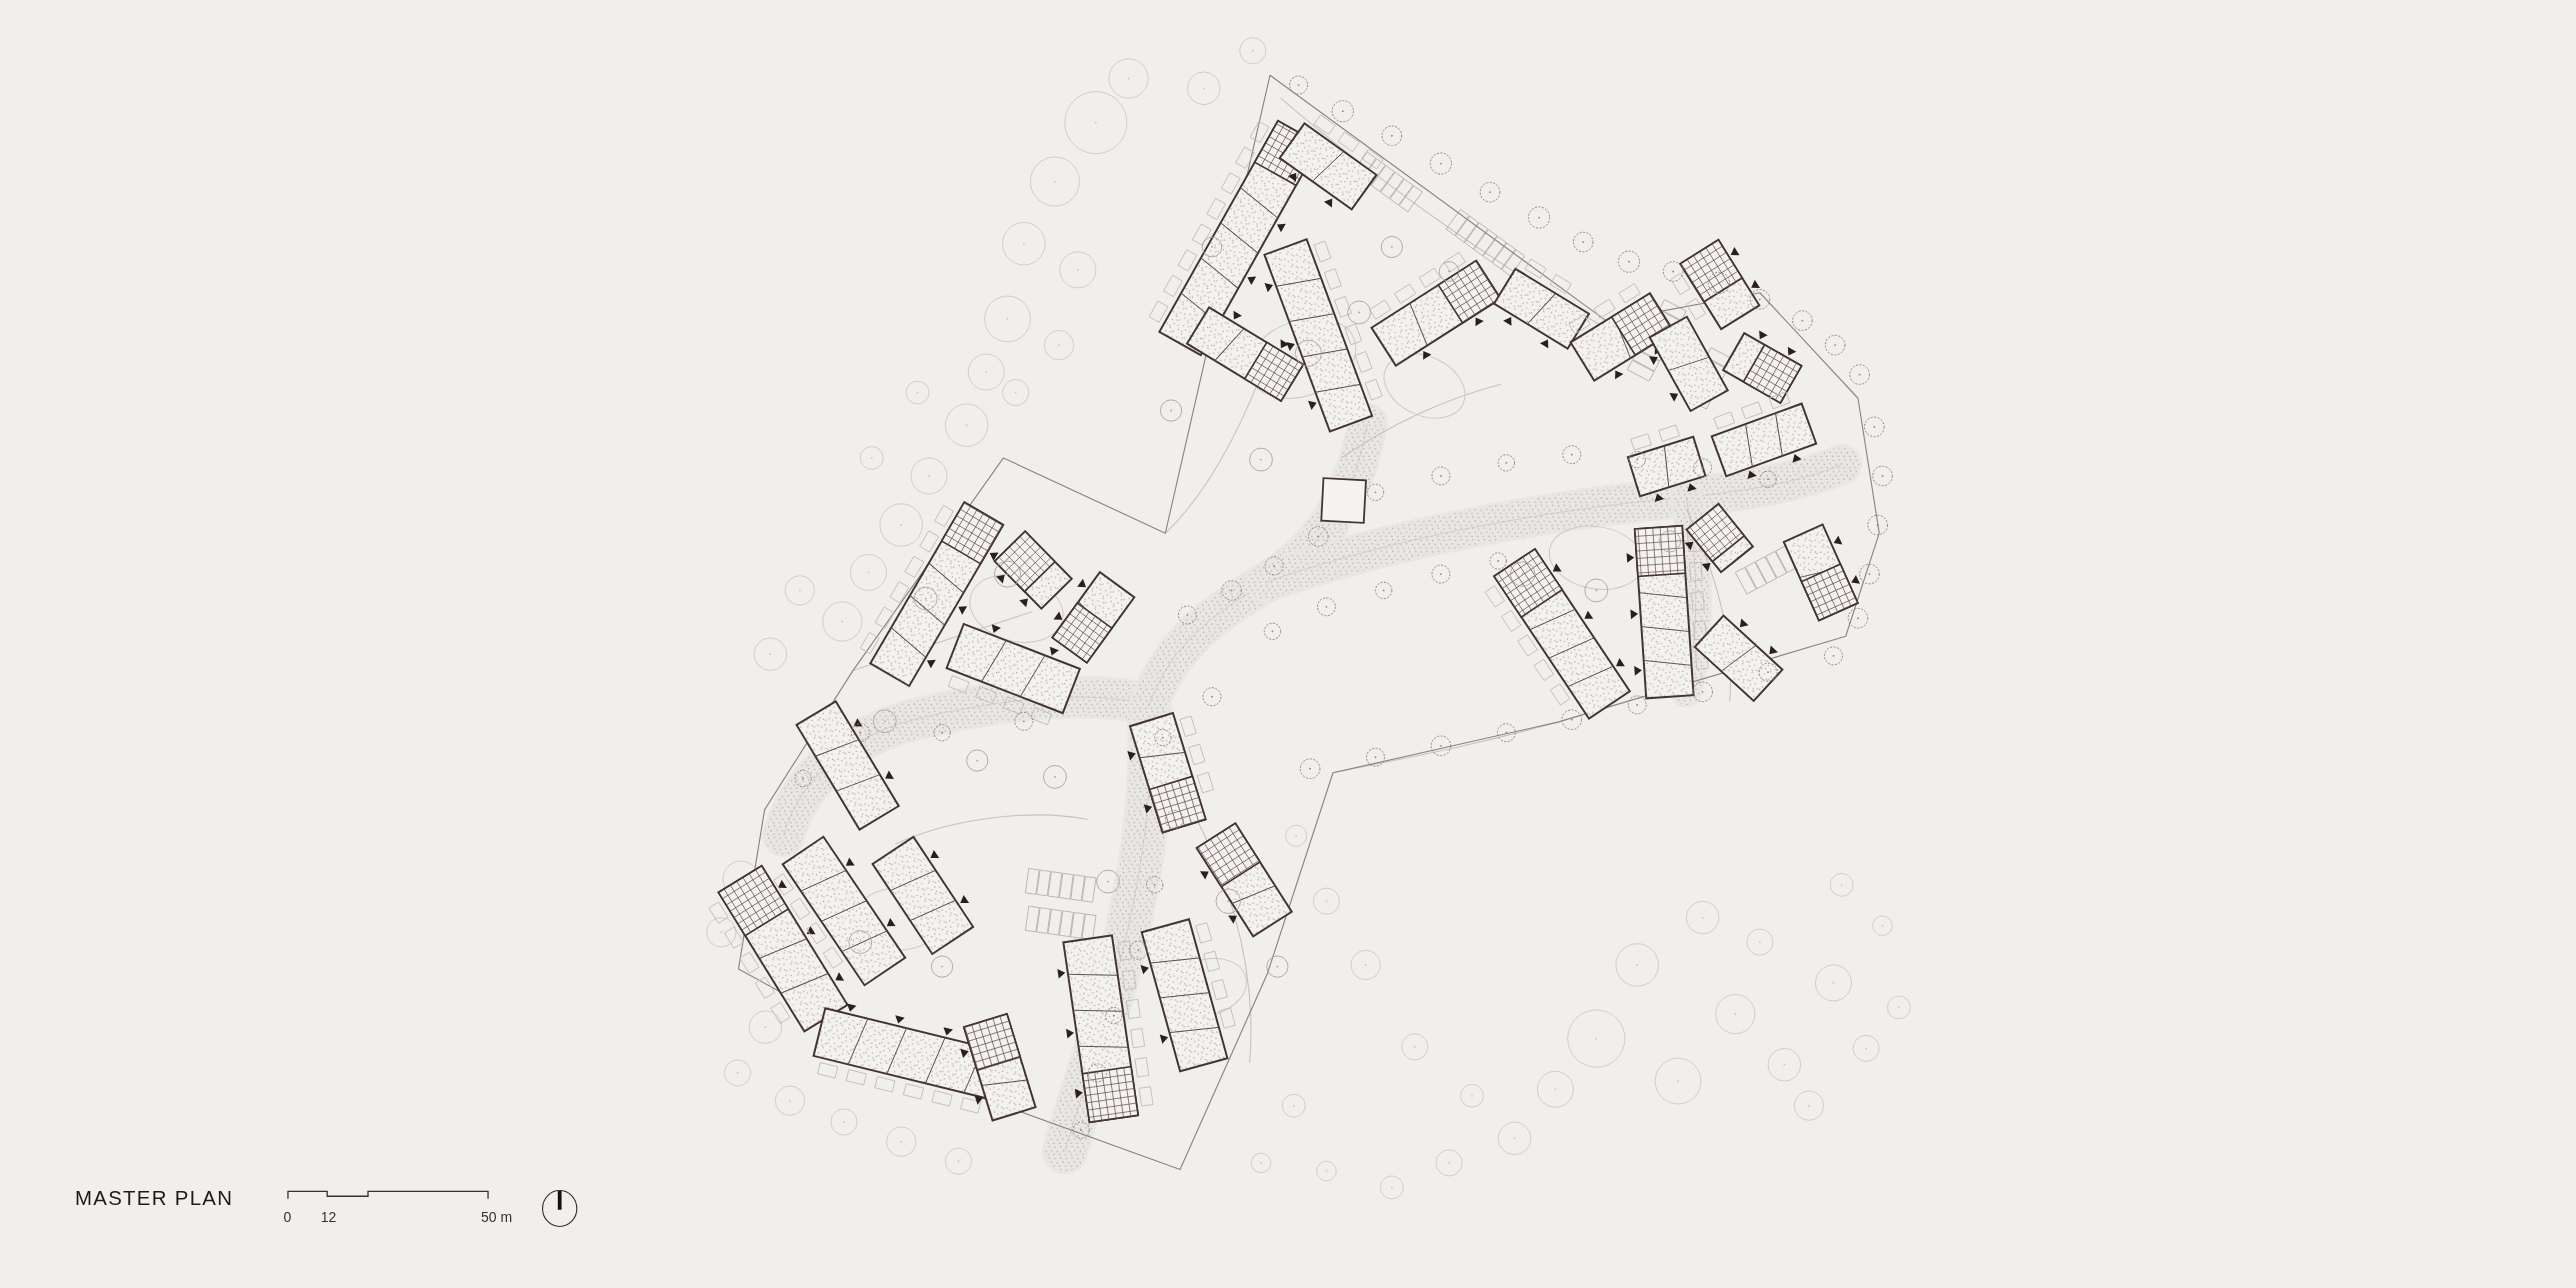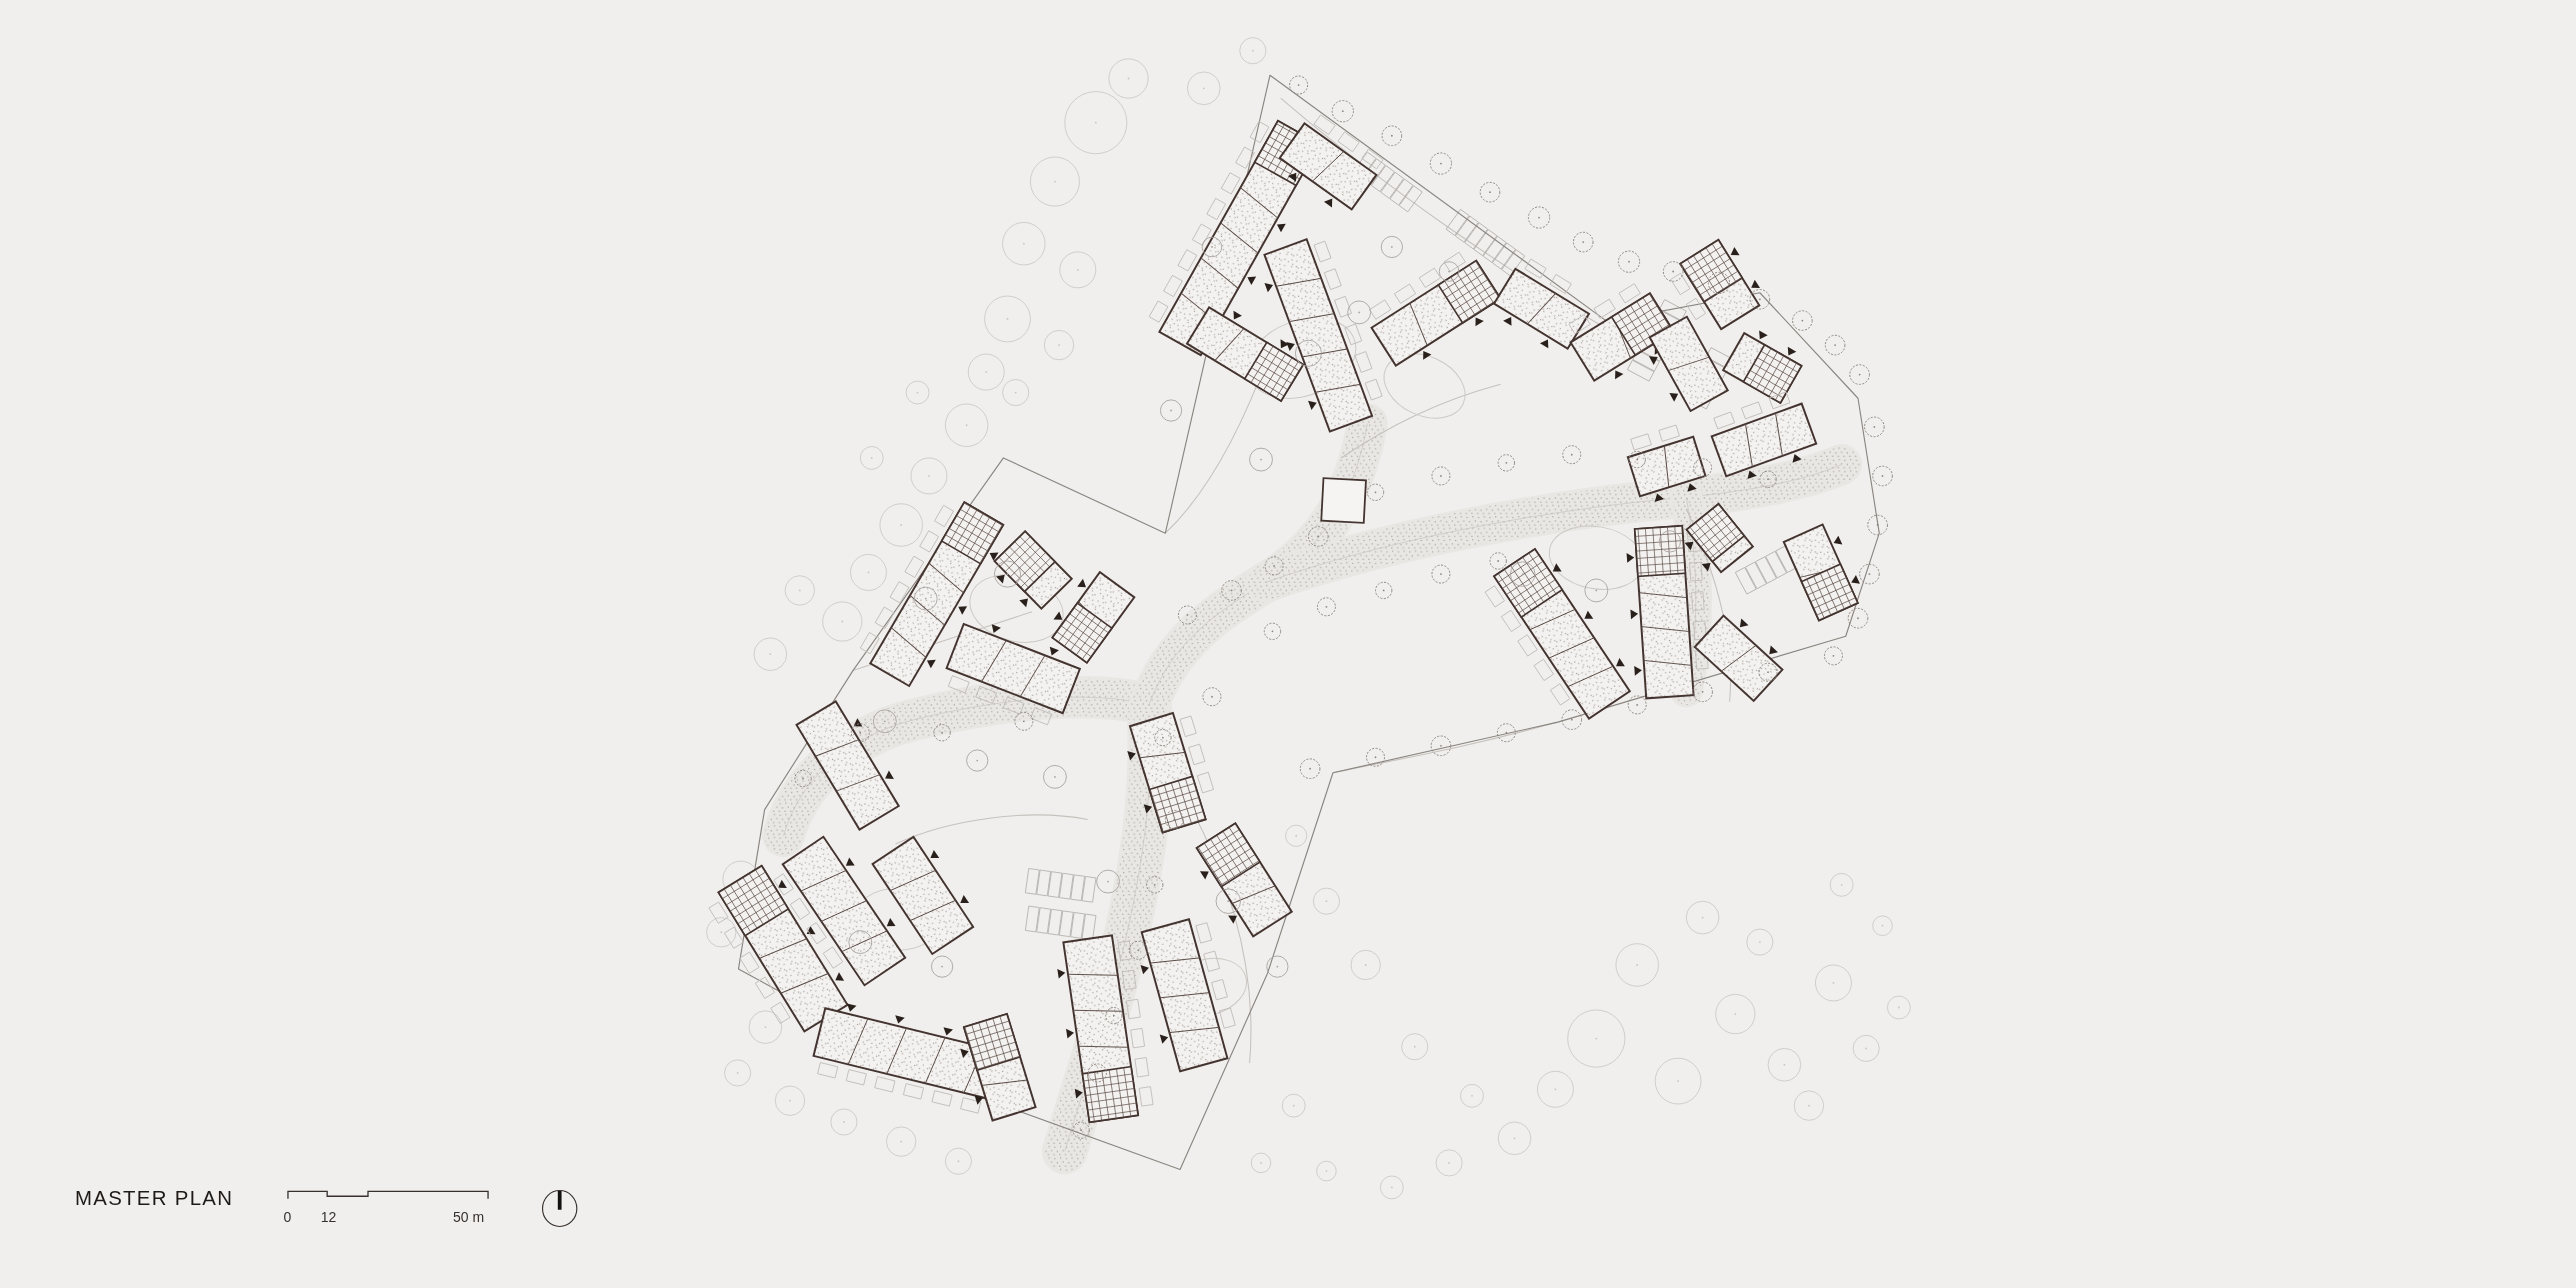--- a/index.html
+++ b/index.html
@@ -5,21 +5,21 @@
   html,body{margin:0;padding:0;background:#f0efed;}
   body{width:2576px;height:1288px;position:relative;overflow:hidden;
        font-family:"Liberation Sans", sans-serif;}
   #plan-wrap{position:absolute;inset:0;}
   #plan-svg{position:absolute;left:0;top:0;}
   #legend{position:absolute;left:0;top:0;width:100%;height:100%;pointer-events:none;border-radius:9px;}
   .title{position:absolute;left:75px;top:1187px;font-size:20.4px;letter-spacing:1.3px;
          color:#1f1a17;font-weight:400;}
   .scale-label{position:absolute;font-size:14px;color:#37302c;top:1209px;
                width:49px;text-align:center;}
-  #sl0{left:263px;} #sl1{left:304px;} #sl2{left:444px;}
+  #sl0{left:263px;} #sl1{left:304px;} #sl2{left:472px;}
   #scalebar-svg{position:absolute;left:278px;top:1184px;}
   #north-svg{position:absolute;left:536px;top:1184px;}
 </style>
 </head>
 <body>
 
 <div id="plan-wrap">
   <svg id="plan-svg" width="2576" height="1288" viewBox="0 0 3150 1575" xmlns="http://www.w3.org/2000/svg">
     <defs>
       <pattern id="stip" width="16" height="16" patternUnits="userSpaceOnUse">

